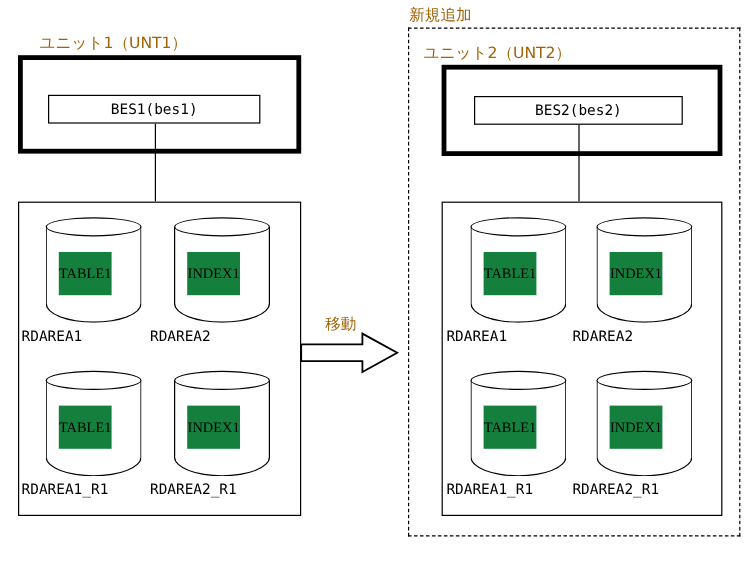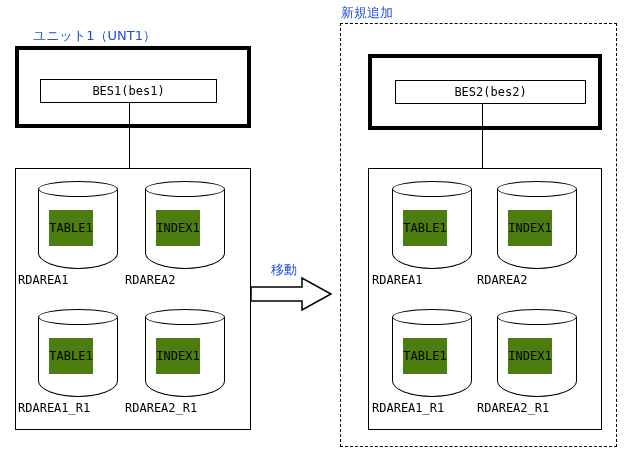--- a/index.html
+++ b/index.html
@@ -7,21 +7,21 @@
     position: relative;
     width: 625px;
     height: 474px;
     background: #ffffff;
     font-family: "DejaVu Sans", "Liberation Sans", sans-serif;
     overflow: hidden;
   }
   .label {
     position: absolute;
     white-space: nowrap;
-    color: #1d4ed8;
+    color: #a16207;
   }
   .jp { font-size: 13px; }
   .mono {
     font-family: "DejaVu Sans Mono", "Liberation Mono", monospace;
     font-size: 12px;
   }
   .thick-box {
     position: absolute;
     border: 4px solid #000;
     background: #fff;
@@ -74,25 +74,26 @@
     height: 16px;
     border: 1px solid #000;
     border-radius: 50%;
     background: #fff;
     box-sizing: border-box;
   }
   .cyl-fill {
     position: absolute;
     left: 11px; right: 25px;
     top: 29px; height: 36px;
-    background: #4d7c0f;
+    background: #15803d;
     display: flex;
     align-items: center;
     justify-content: center;
     color: #000;
+    font-family: Liberation Serif, serif;
   }
   .cyl-label {
     position: absolute;
     width: 120px;
   }
   .arrow-svg {
     position: absolute;
   }
 </style>
 </head>
@@ -141,24 +142,25 @@
   <div class="label jp" style="left:271px; top:261px;text-align:right;">移動</div>
 
   <svg class="arrow-svg" style="left:250px; top:276px;" width="84" height="36" viewBox="0 0 84 36">
     <path d="M1,11 H52 V2 L81,18 L52,34 V25 H1 Z" fill="#ffffff" stroke="#000000" stroke-width="1.5"></path>
   </svg>
 
   <div class="label jp" style="left:341px; top:4px;">新規追加</div>
 
   <div class="dashed-box" style="left:340px; top:23px; width:277px; height:424px;"></div>
 
+  <div class="label jp" style="left:353px; top:35px;">ユニット2（UNT2）</div>
 
   <div class="thick-box" style="left:368px; top:54px; width:234px; height:76px;"></div>
 
-  <div class="server-box mono" style="left:395px; top:80px; width:191px; height:24px;">BES2(bes2)</div>
+  <div class="server-box mono" style="left:395px; top:80px; width:174px; height:24px;">BES2(bes2)</div>
 
   <div class="vline" style="left:482px; top:104px; height:64px;"></div>
 
   <div class="storage-box" style="left:368px; top:168px; width:234px; height:262px;"></div>
 
   <div class="cyl" style="left:392px; top:181px;">
     <div class="cyl-body"></div>
     <div class="cyl-top"></div>
     <div class="cyl-fill mono">TABLE1</div>
   </div>

